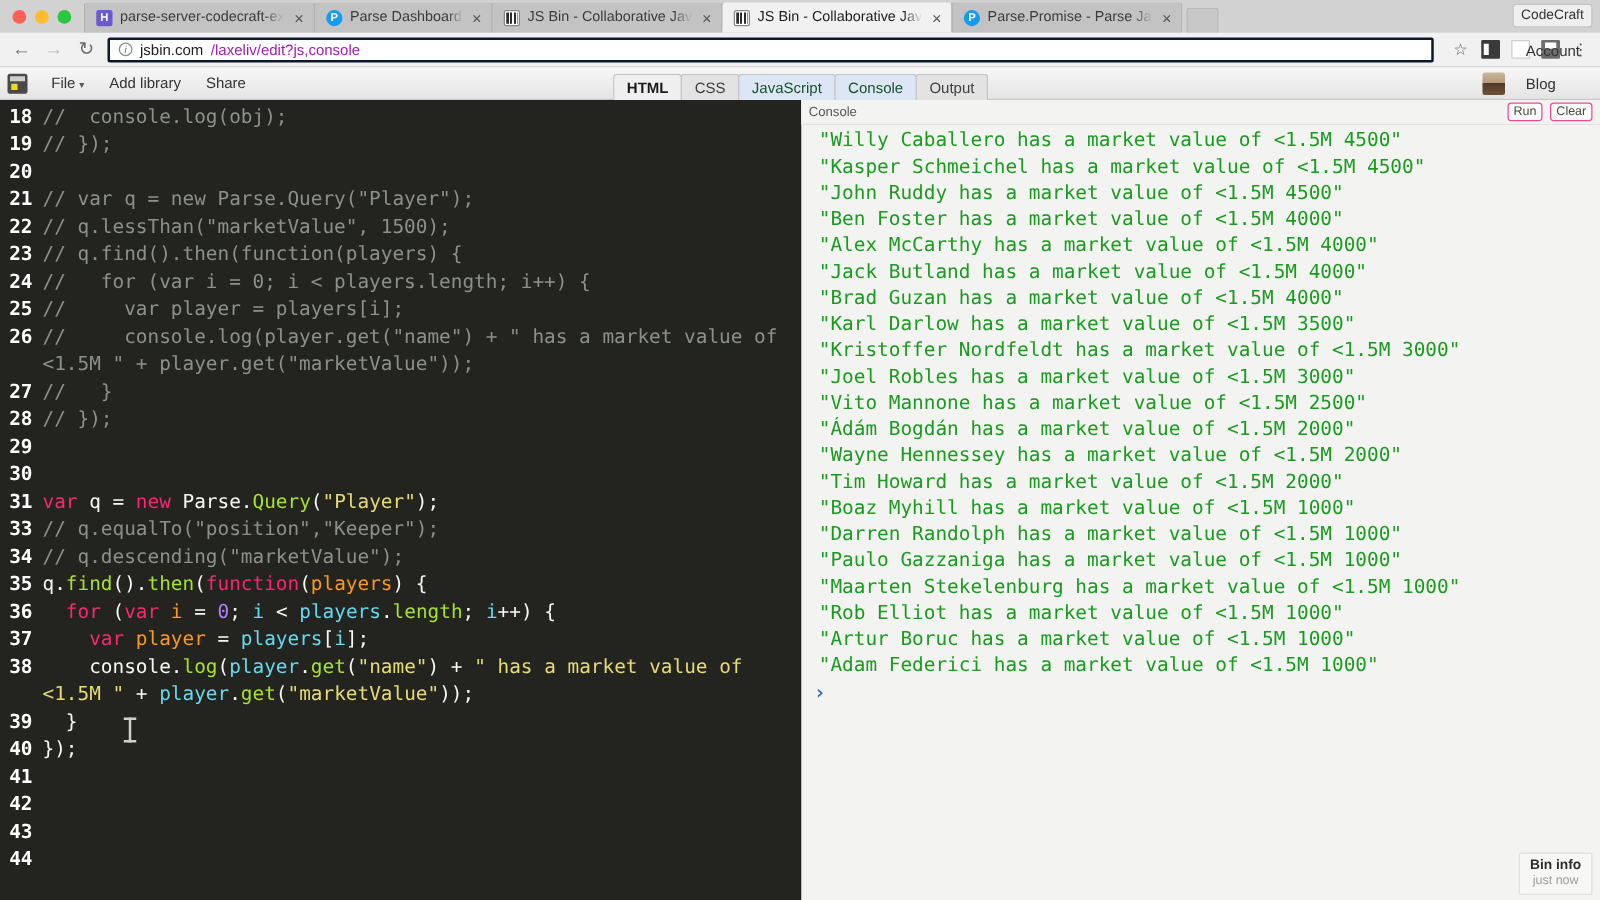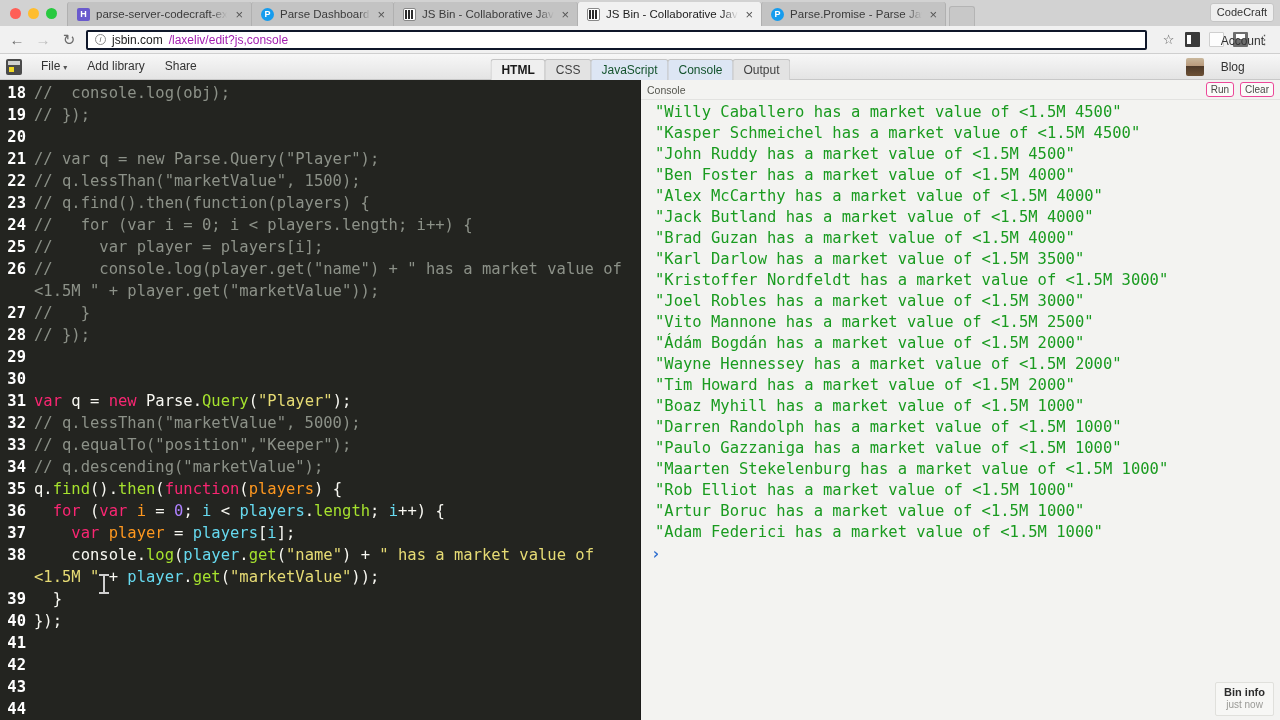--- a/index.html
+++ b/index.html
@@ -301,21 +301,20 @@
         <div class="cl"><span class="ln">22</span><span class="code"><span class="cmt">// q.lessThan("marketValue", 1500);</span></span></div>
         <div class="cl"><span class="ln">23</span><span class="code"><span class="cmt">// q.find().then(function(players) {</span></span></div>
         <div class="cl"><span class="ln">24</span><span class="code"><span class="cmt">//   for (var i = 0; i &lt; players.length; i++) {</span></span></div>
         <div class="cl"><span class="ln">25</span><span class="code"><span class="cmt">//     var player = players[i];</span></span></div>
         <div class="cl"><span class="ln">26</span><span class="code"><span class="cmt">//     console.log(player.get("name") + " has a market value of &lt;1.5M " + player.get("marketValue"));</span></span></div>
         <div class="cl"><span class="ln">27</span><span class="code"><span class="cmt">//   }</span></span></div>
         <div class="cl"><span class="ln">28</span><span class="code"><span class="cmt">// });</span></span></div>
         <div class="cl"><span class="ln">29</span><span class="code">&nbsp;</span></div>
         <div class="cl"><span class="ln">30</span><span class="code">&nbsp;</span></div>
         <div class="cl"><span class="ln">31</span><span class="code"><span class="kw">var</span><span class="def"> q </span><span class="op">=</span><span class="def"> </span><span class="kw">new</span><span class="def"> Parse.</span><span class="fn">Query</span><span class="def">(</span><span class="str">"Player"</span><span class="def">);</span></span></div>
-        <div class="cl"><span class="ln">32</span><span class="code"><span class="cmt">// q.lessThan("marketValue", 5000);</span></span></div>
         <div class="cl"><span class="ln">33</span><span class="code"><span class="cmt">// q.equalTo("position","Keeper");</span></span></div>
         <div class="cl"><span class="ln">34</span><span class="code"><span class="cmt">// q.descending("marketValue");</span></span></div>
         <div class="cl"><span class="ln">35</span><span class="code"><span class="def">q.</span><span class="fn">find</span><span class="def">().</span><span class="fn">then</span><span class="def">(</span><span class="kw">function</span><span class="def">(</span><span class="par">players</span><span class="def">) {</span></span></div>
         <div class="cl"><span class="ln">36</span><span class="code"><span class="def">  </span><span class="kw">for</span><span class="def"> (</span><span class="kw">var</span><span class="def"> </span><span class="par">i</span><span class="def"> = </span><span class="num">0</span><span class="def">; </span><span class="var2">i</span><span class="def"> &lt; </span><span class="var2">players</span><span class="def">.</span><span class="fn">length</span><span class="def">; </span><span class="var2">i</span><span class="def">++) {</span></span></div>
         <div class="cl"><span class="ln">37</span><span class="code"><span class="def">    </span><span class="kw">var</span><span class="def"> </span><span class="par">player</span><span class="def"> = </span><span class="var2">players</span><span class="def">[</span><span class="var2">i</span><span class="def">];</span></span></div>
         <div class="cl"><span class="ln">38</span><span class="code"><span class="def">    console.</span><span class="fn">log</span><span class="def">(</span><span class="var2">player</span><span class="def">.</span><span class="fn">get</span><span class="def">(</span><span class="str">"name"</span><span class="def">) + </span><span class="str">" has a market value of &lt;1.5M "</span><span class="def"> + </span><span class="var2">player</span><span class="def">.</span><span class="fn">get</span><span class="def">(</span><span class="str">"marketValue"</span><span class="def">));</span></span></div>
         <div class="cl"><span class="ln">39</span><span class="code"><span class="def">  }</span></span></div>
         <div class="cl"><span class="ln">40</span><span class="code"><span class="def">});</span></span></div>
         <div class="cl"><span class="ln">41</span><span class="code">&nbsp;</span></div>
         <div class="cl"><span class="ln">42</span><span class="code">&nbsp;</span></div>

